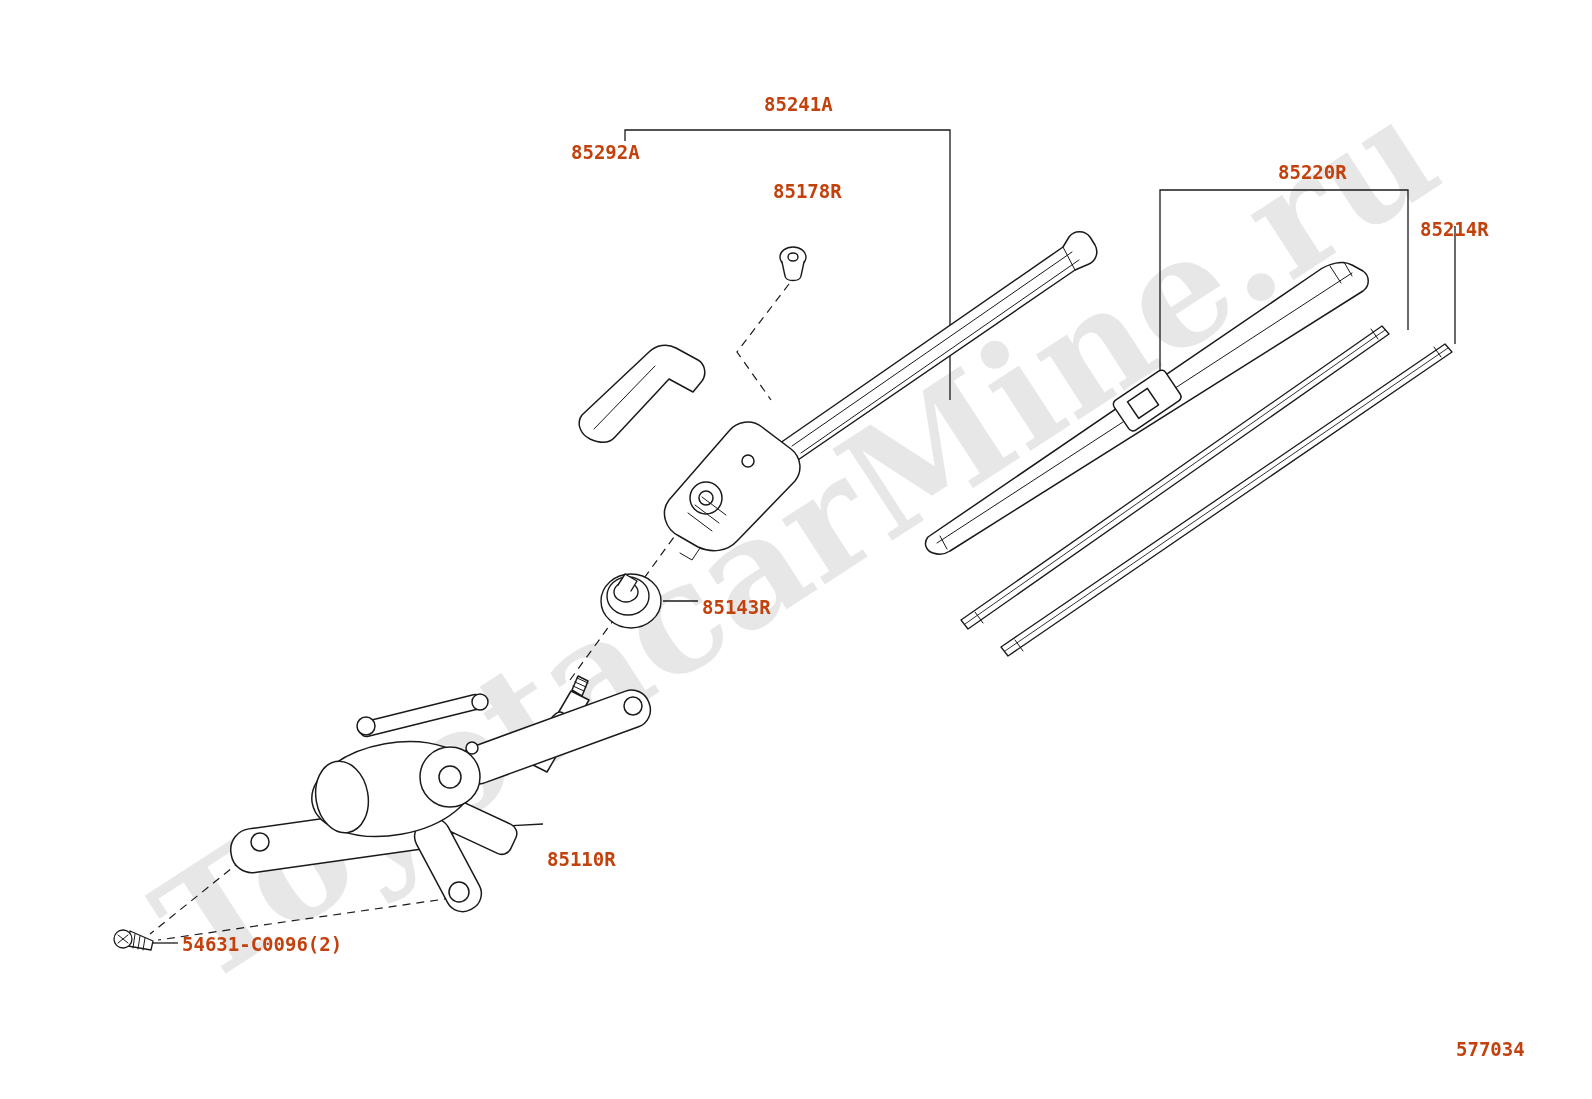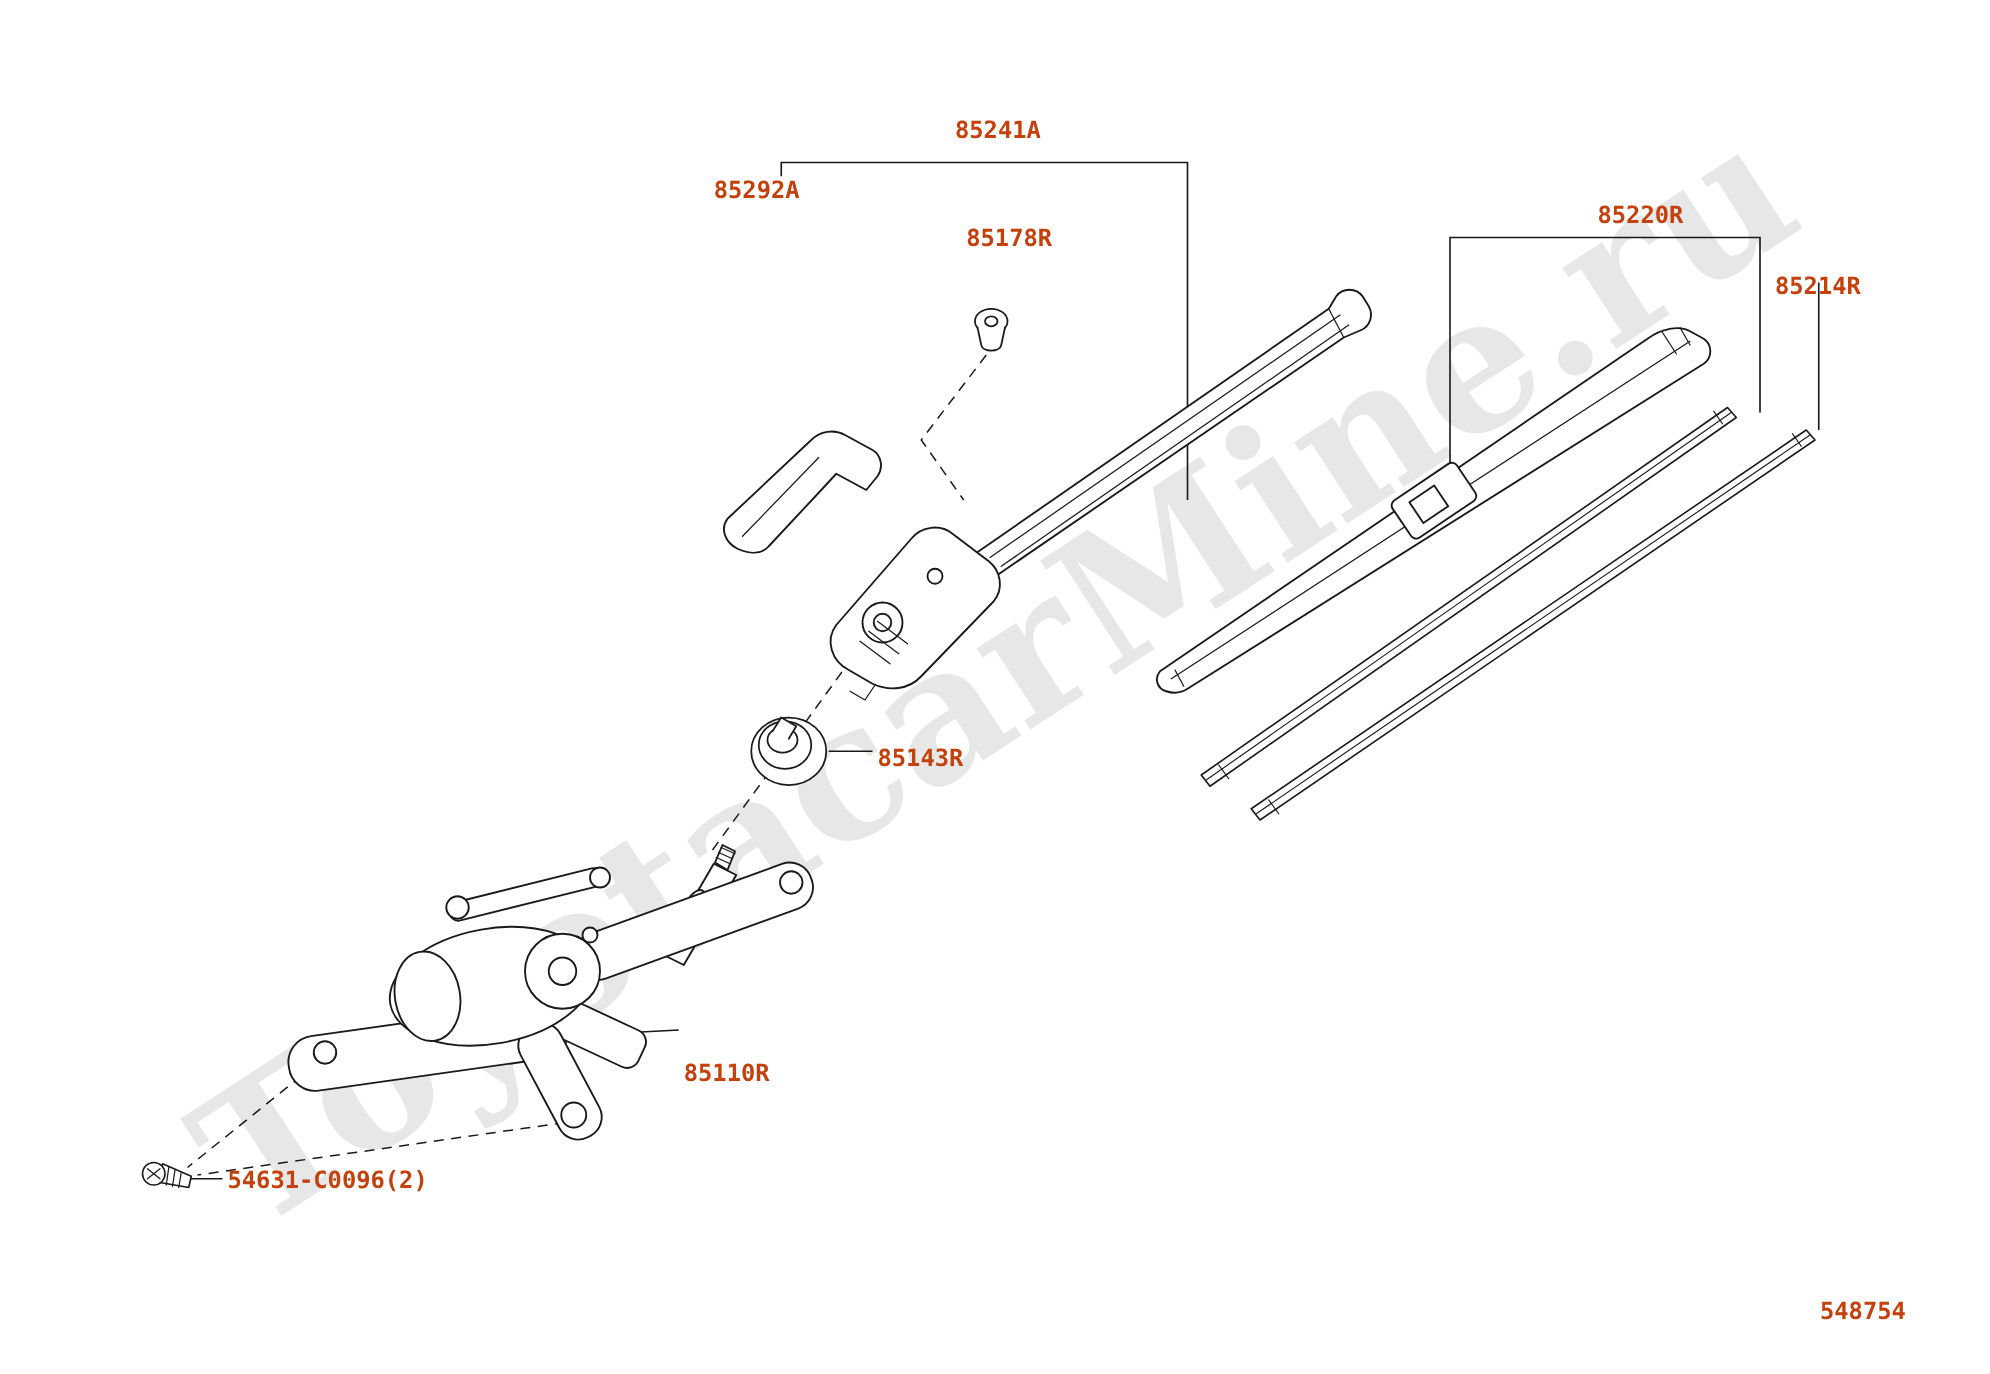--- a/index.html
+++ b/index.html
@@ -122,15 +122,15 @@
 
   <div class="part-label" style="left:764px;top:93px">85241A</div>
   <div class="part-label" style="left:571px;top:141px">85292A</div>
   <div class="part-label" style="left:773px;top:180px">85178R</div>
   <div class="part-label" style="left:1278px;top:161px">85220R</div>
   <div class="part-label" style="left:1420px;top:218px">85214R</div>
   <div class="part-label" style="left:702px;top:596px">85143R</div>
   <div class="part-label" style="left:547px;top:848px">85110R</div>
   <div class="part-label" style="left:182px;top:933px">54631-C0096(2)</div>
 
-  <div class="part-label" style="left:1456px;top:1038px">548754</div>
+  <div class="part-label" style="left:1456px;top:1038px">577034</div>
 
 </div>
 
 </body></html>

